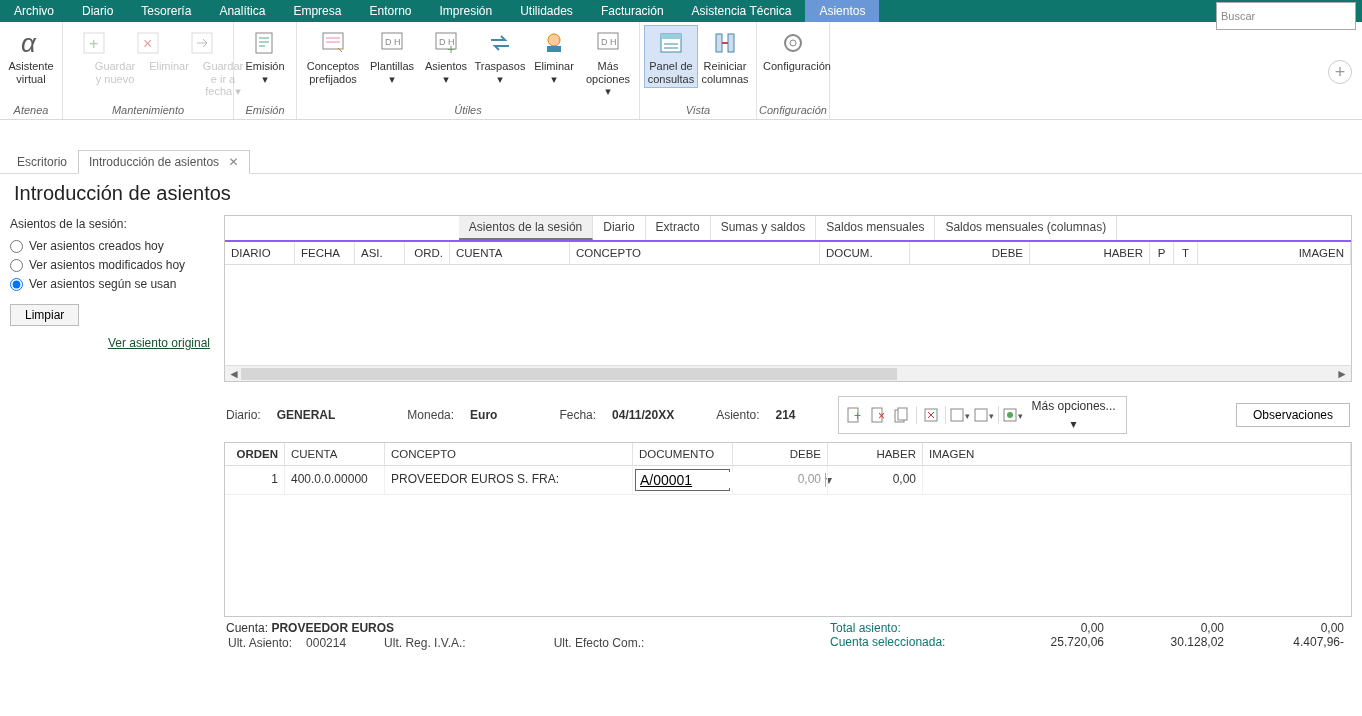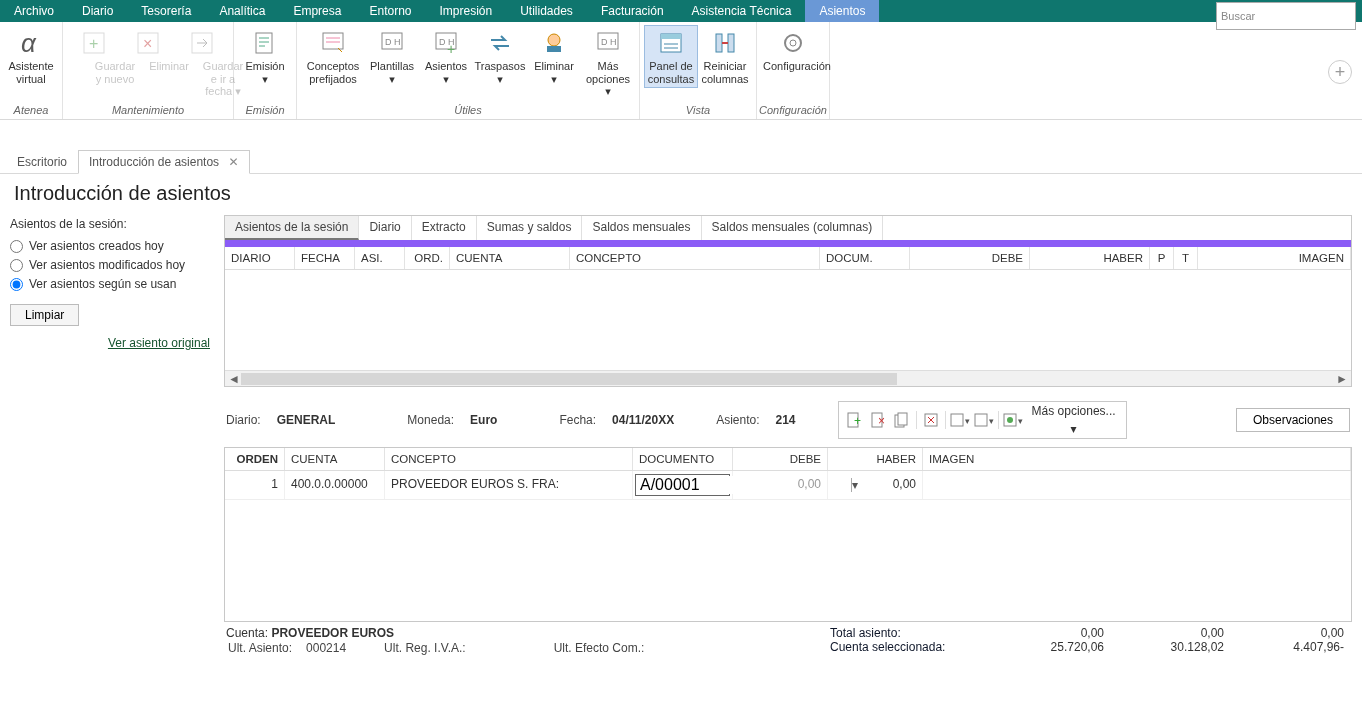--- a/index.html
+++ b/index.html
@@ -39,21 +39,21 @@
 .left-panel .section-label { font-size: 12px; color: #333; margin-bottom: 8px; }
 .radio-row { display: flex; align-items: center; gap: 6px; font-size: 12px; margin: 5px 0; cursor: pointer; }
 .radio-row input { margin: 0; }
 .left-panel .btn { margin-top: 8px; padding: 3px 14px; border: 1px solid #bbb; background: #f5f5f5; cursor: pointer; font-size: 12px; }
 .left-panel .link { display: block; text-align: right; margin-top: 10px; color: #14532d; text-decoration: underline; font-size: 12px; cursor: pointer; }
 
 .right-panel { flex: 1; padding: 6px 10px 4px 4px; display: flex; flex-direction: column; }
 
 
 .consult-box { border: 1px solid #c8c8c8; }
-.consult-tabs { display: flex; border-bottom: 7px solid #8b5cf6; }
+.consult-tabs { display: flex; border-bottom: 2px solid #8b5cf6; justify-content: center; }
 .consult-tab { padding: 4px 10px; font-size: 12px; border-right: 1px solid #e0e0e0; cursor: pointer; color: #444; }
 .consult-tab.active { background: #f0f0f0; border-bottom: 2px solid #777; }
 .grid-head { display: flex; border-bottom: 1px solid #dcdcdc; background: #fff; }
 .grid-head .col { padding: 5px 6px; font-size: 11.5px; border-right: 1px solid #e3e3e3; color: #333; }
 .grid-body { height: 100px; background: #fff; }
 .scroll-strip { height: 16px; background: #f1f1f1; border-top: 1px solid #ddd; display: flex; align-items: center; justify-content: space-between; padding: 0 2px; }
 .scroll-strip .arrow { width: 14px; text-align: center; color: #666; cursor: pointer; }
 .scroll-strip .track { flex: 1; height: 12px; position: relative; }
 .scroll-strip .thumb { position: absolute; left: 0; width: 60%; height: 100%; background: #d6d6d6; }
 
@@ -68,28 +68,28 @@
 .obs-btn { margin-left: auto; padding: 4px 16px; border: 1px solid #bbb; background: #fff; cursor: pointer; font-size: 12px; }
 
 
 .entry-grid { border: 1px solid #c8c8c8; }
 .entry-head { display: flex; border-bottom: 1px solid #dcdcdc; }
 .entry-head .col { padding: 5px 6px; font-size: 11.5px; border-right: 1px solid #e3e3e3; }
 .entry-body { height: 150px; }
 .entry-row { display: flex; border-bottom: 1px solid #eee; }
 .entry-row .cell { padding: 6px 6px; font-size: 12px; border-right: 1px solid #f0f0f0; }
 .doc-input-wrap { border: 1px solid #666; display: flex; align-items: center; height: 22px; margin: 3px 2px; }
-.doc-input-wrap input { border: none; outline: none; flex: 1; padding: 0 4px; font-size: 16px; }
+.doc-input-wrap input { border: none; outline: none; flex: 1; padding: 0 4px; font-size: 14px; text-decoration: underline; }
 .doc-input-wrap .dd { width: 16px; text-align: center; border-left: 1px solid #aaa; color: #555; cursor: pointer; }
 
 
 .footer { border-top: 0; padding: 4px 2px 0; font-size: 12px; display: flex; }
 .footer .left { flex: 1; }
 .footer .right { text-align: right; display: grid; grid-template-columns: 160px 120px 120px 120px; }
-.footer .right .r-lbl { text-align: left; color: #0f172a; }
+.footer .right .r-lbl { text-align: left; color: #0f766e; }
 .footer .right .r-val { text-align: right; padding-right: 6px; }
 .footer-line2 { display: flex; font-size: 12px; padding: 1px 2px; color: #444; }
 
 
 .cA { width: 70px; text-align: left; }
 .cB { width: 60px; }
 .cC { width: 50px; text-align: left; }
 .cD { width: 45px; text-align: right; }
 .cE { width: 120px; }
 .cF { width: 250px; }

